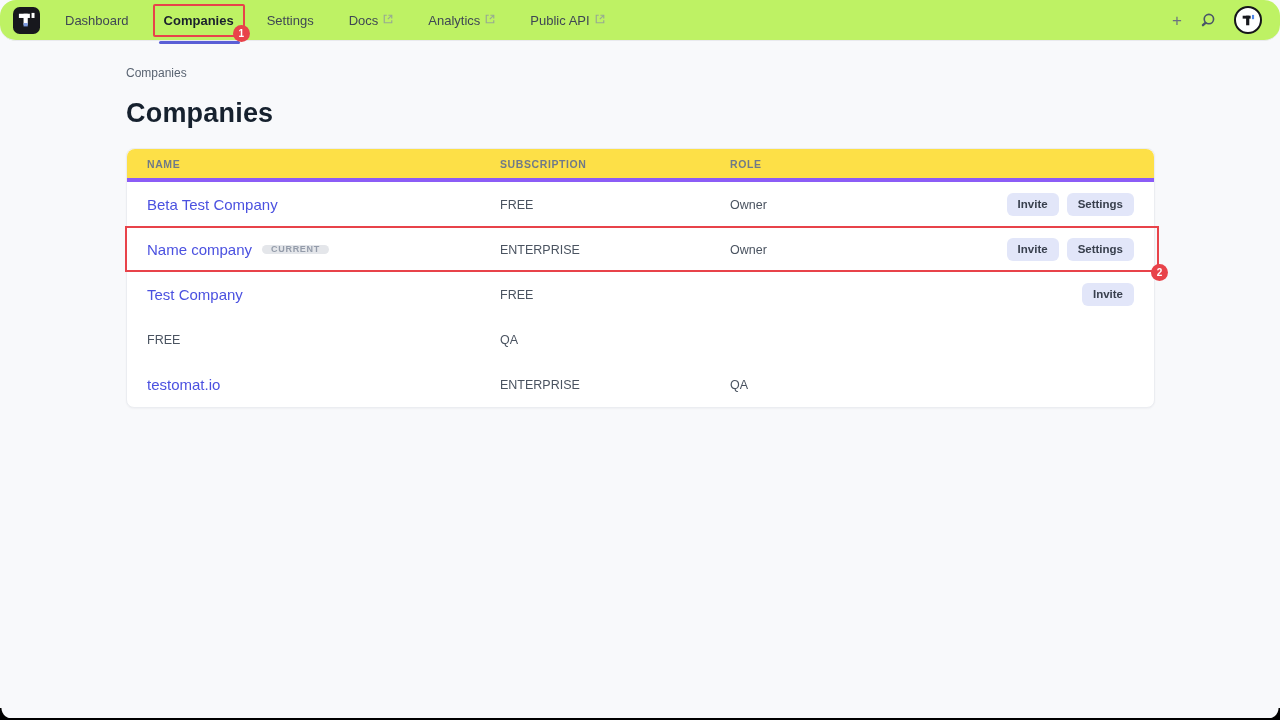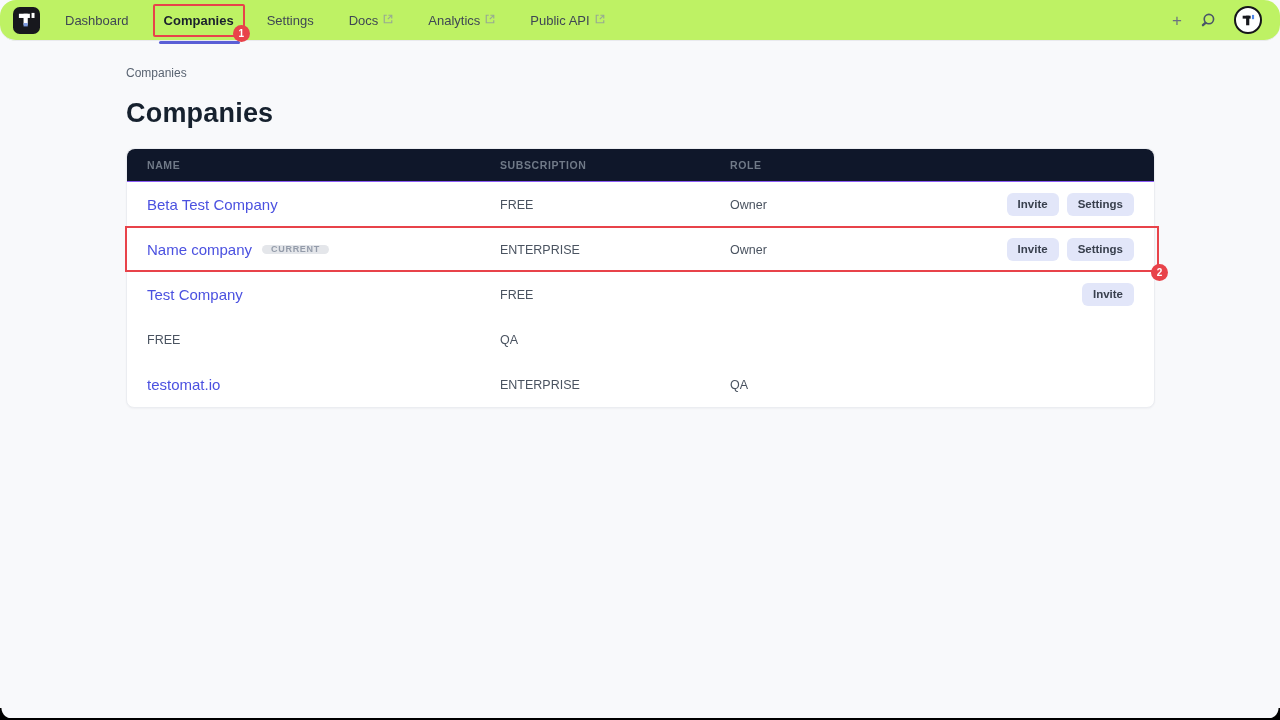--- a/index.html
+++ b/index.html
@@ -60,21 +60,21 @@
   
   .card{
     width:1029px;margin-top:19px;background:#fff;border:1px solid #ebedf1;
     border-radius:8px;box-shadow:0 1px 2px rgba(16,24,40,.04);
   }
   .trow{
     display:grid;grid-template-columns:353px 230px 1fr auto;
     align-items:center;padding:0 20px;
   }
   .thead{
-    height:33px;background:#0f172a;border-bottom:1px solid #8b5cf6;
+    height:33px;background:#fde047;border-bottom:4px solid #8b5cf6;
     border-radius:8px 8px 0 0;
   }
   .th{
     font-size:10.5px;font-weight:700;letter-spacing:.6px;color:#707a88;
     text-transform:uppercase;
   }
   .tbody-row{height:45px;position:relative;}
   .name-cell{display:flex;align-items:center;gap:10px;min-width:0;}
   .company-link{font-size:15px;font-weight:500;color:var(--link);cursor:pointer;text-decoration:none;}
   .current-badge{

